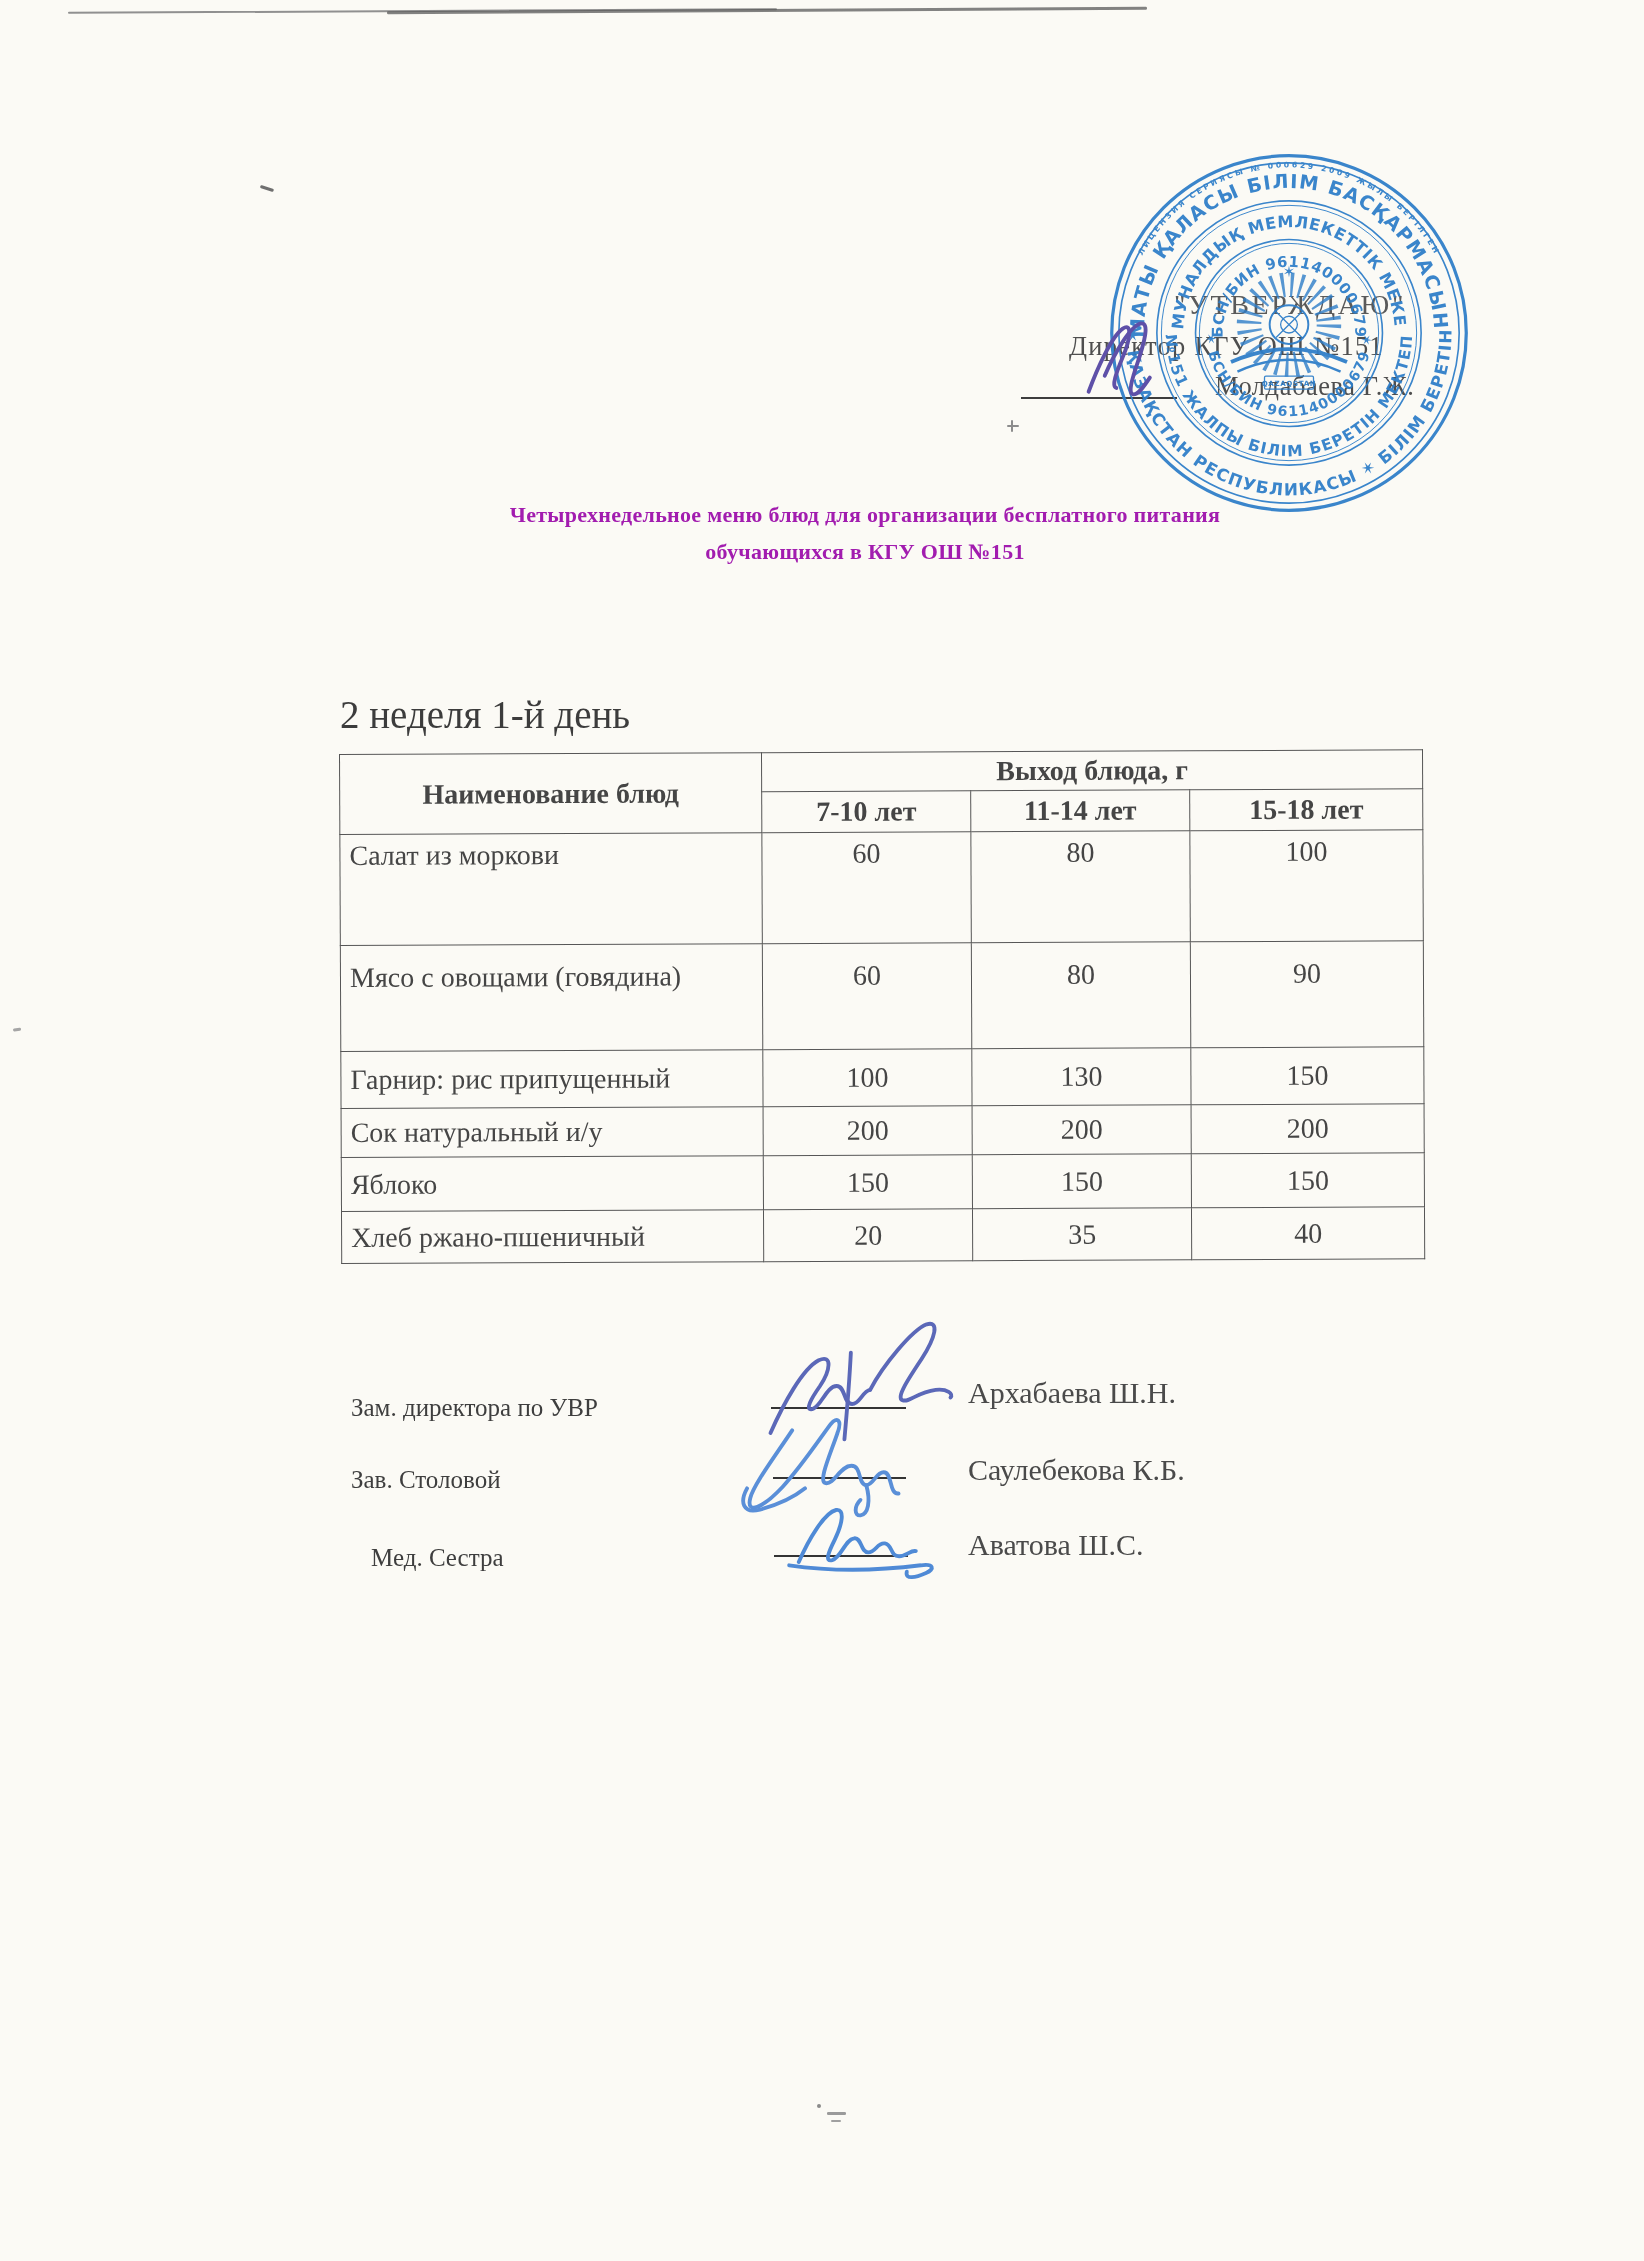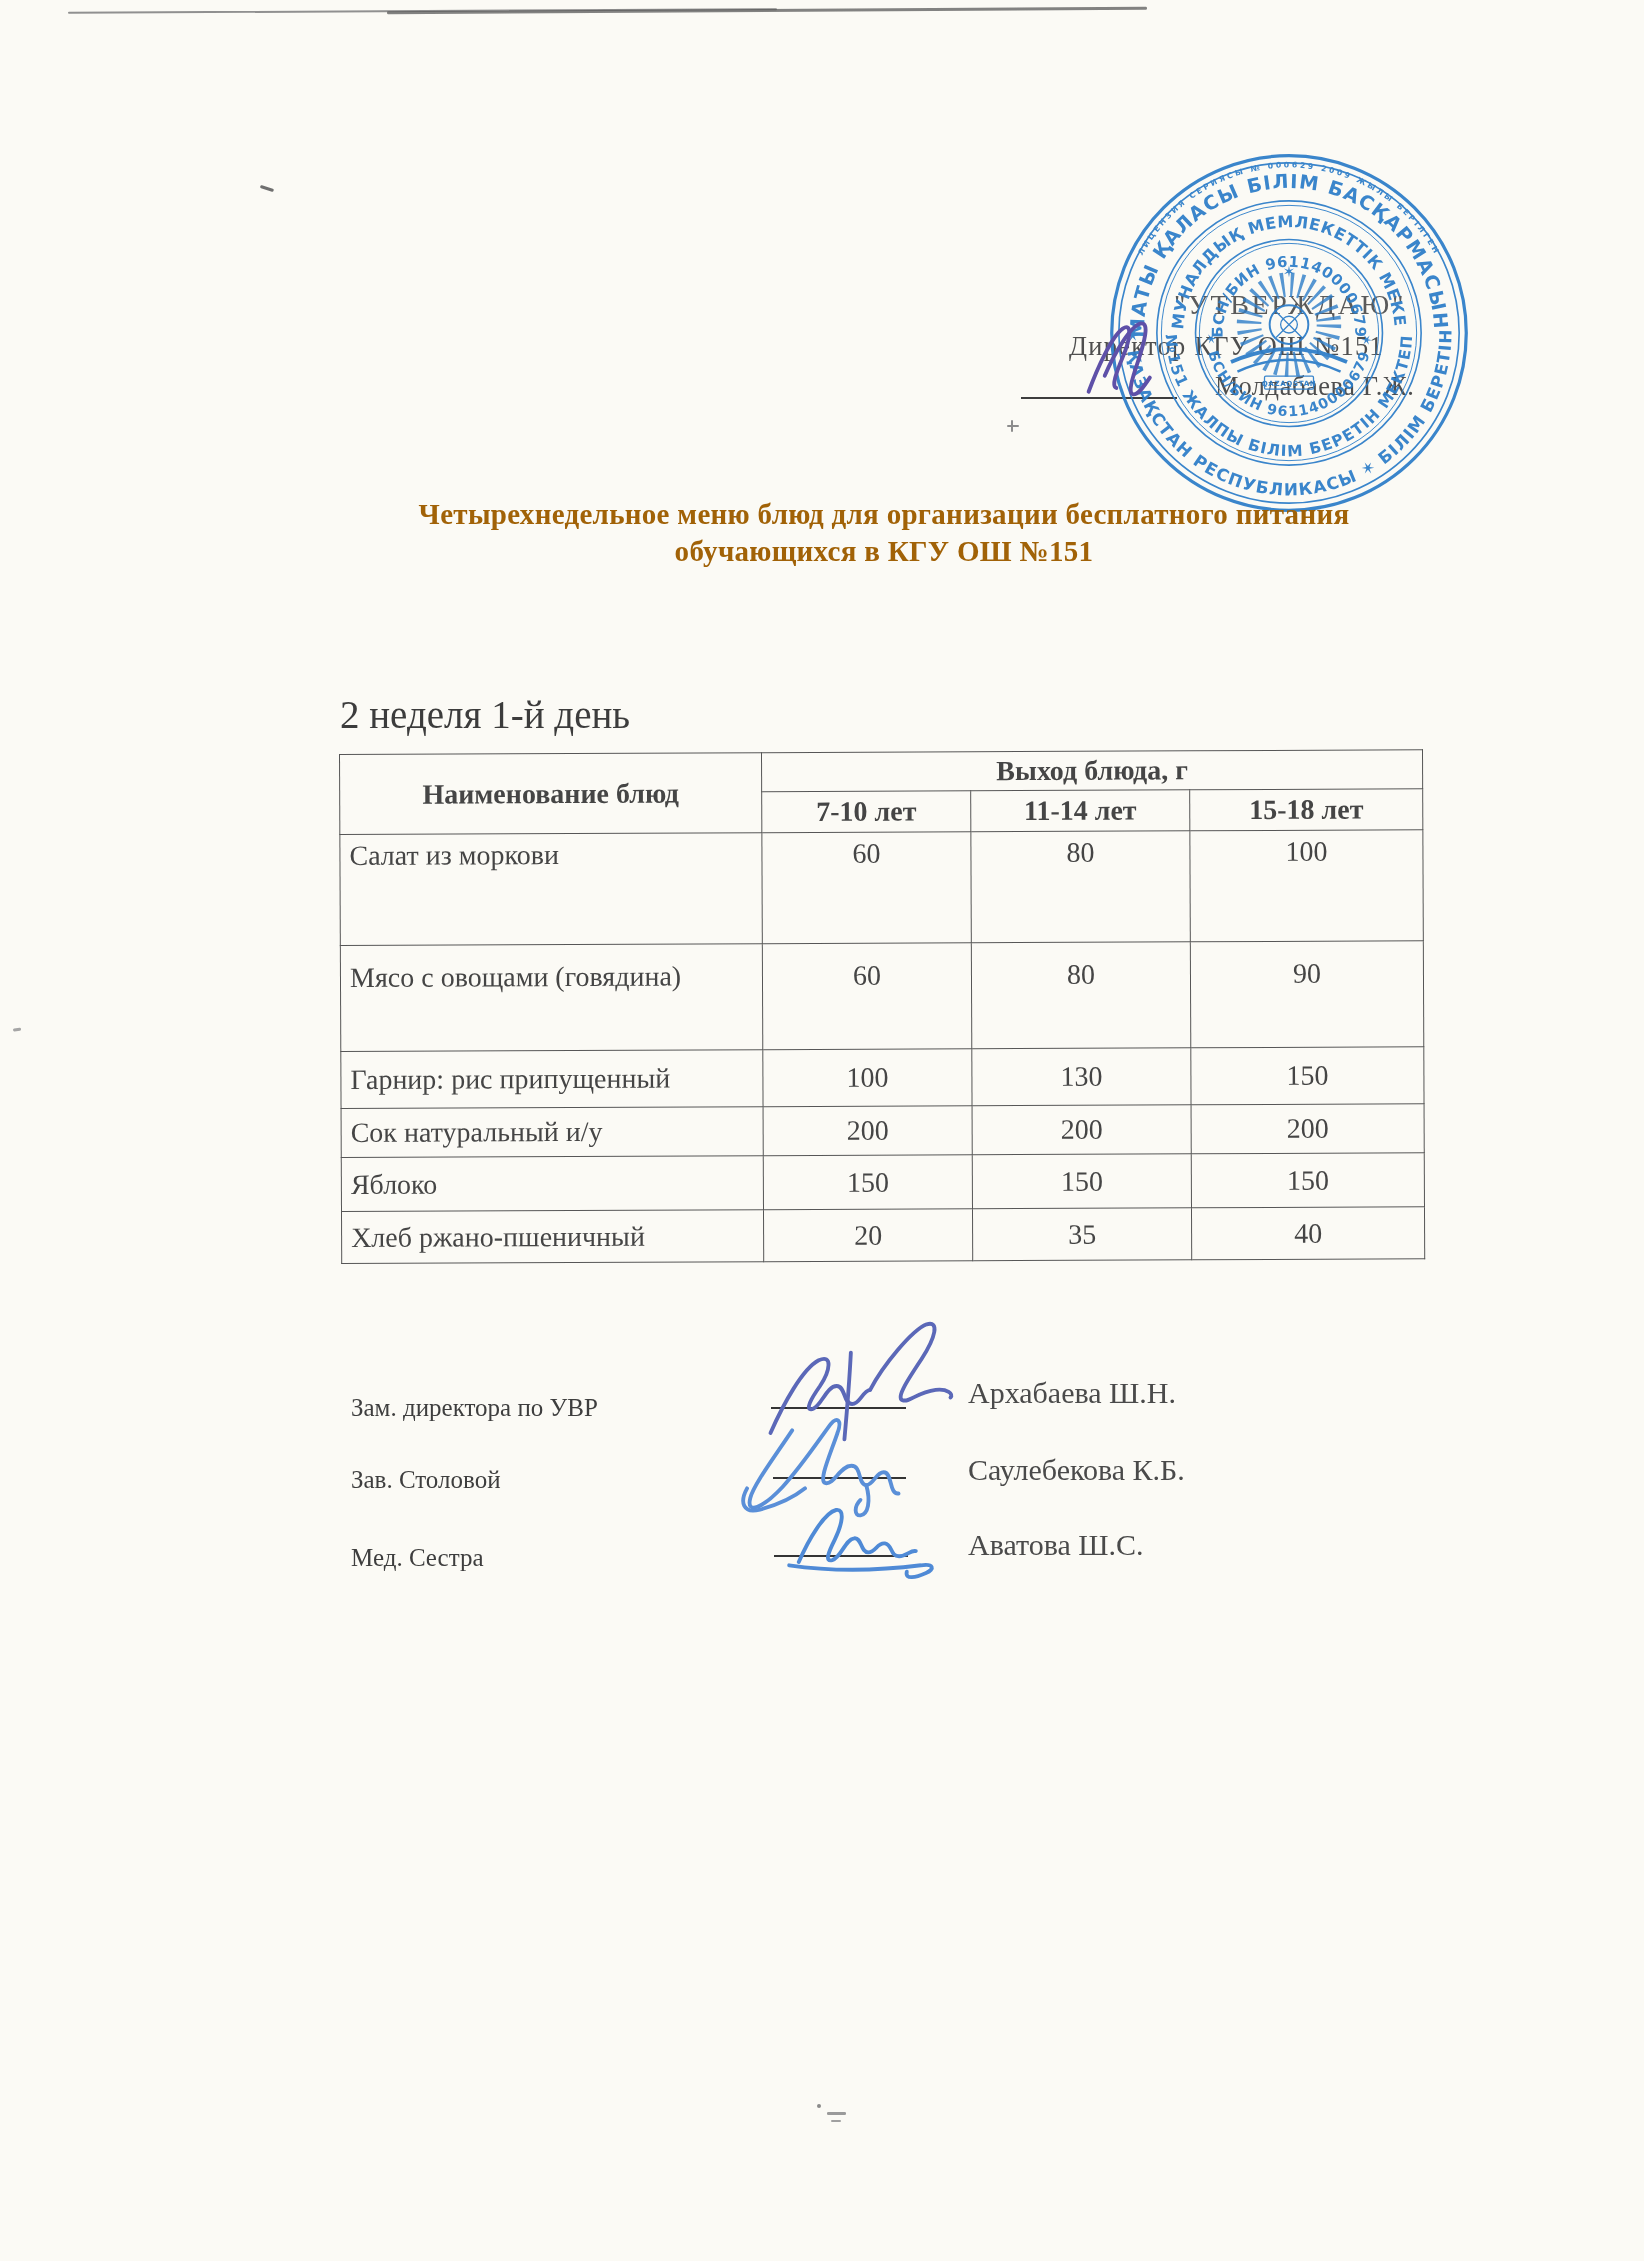--- a/index.html
+++ b/index.html
@@ -8,22 +8,22 @@
   .abs{position:absolute;}
   
   .art{position:absolute;border-radius:1.3px;}
   
   .appr{position:absolute;white-space:nowrap;}
   .appr1{left:1174px;top:289px;font-size:28px;letter-spacing:2.6px;color:#5a5a5a;}
   .appr2{left:1069px;top:331px;font-size:26.4px;letter-spacing:1.3px;color:#4e4e4e;}
   .appr3{left:1215px;top:371px;font-size:26.4px;letter-spacing:0.6px;color:#4e4e4e;}
   .appr-line{left:1021px;top:397px;width:156px;height:1.9px;background:#3d3d3d;}
   
-  .title-block{position:absolute;left:343px;top:496px;width:1082px;text-align:center;
-      font-weight:bold;font-size:29px;line-height:37px;letter-spacing:0.3px;color:#a16207;}
+  .title-block{position:absolute;left:324px;top:496px;width:1082px;text-align:center;
+      font-weight:bold;font-size:22px;line-height:37px;letter-spacing:0.3px;color:#a21caf;}
   .section-label{position:absolute;left:340px;top:692px;font-size:39px;font-weight:normal;color:#3c3c3c;}
   
   .menu-table{position:absolute;left:339px;top:754px;width:1084px;border-collapse:collapse;
       table-layout:fixed;transform:rotate(-0.25deg);transform-origin:left top;
       font-size:28px;color:#454545;border:1.9px solid #4a4a4a;}
   .menu-table td,.menu-table th{border:1.3px solid #565656;overflow:hidden;}
   .menu-table th{font-weight:bold;text-align:center;padding:0;}
   .name-cell{text-align:left;padding-left:9px;}
   .val-cell{text-align:center;}
   tr.hrow1{height:39px;} tr.hrow2{height:41px;}
@@ -165,21 +165,21 @@
         <td class="name-cell">Хлеб ржано-пшеничный</td>
         <td class="val-cell">20</td>
         <td class="val-cell">35</td>
         <td class="val-cell">40</td>
       </tr>
     </tbody>
   </table>
 
   <div class="sig-role" style="top:1394px;">Зам. директора по УВР</div>
   <div class="sig-role" style="top:1466px;">Зав. Столовой</div>
-  <div class="sig-role" style="top:1544px;">Мед. Сестра</div>
+  <div class="sig-role" style="top:1544px;margin-left:20px;">Мед. Сестра</div>
 
   <div class="sig-line" style="left:771px;top:1407px;width:135px;"></div>
   <div class="sig-line" style="left:773px;top:1477px;width:133px;"></div>
   <div class="sig-line" style="left:774px;top:1555px;width:134px;"></div>
 
   <div class="sig-name" style="top:1376px;">Архабаева Ш.Н.</div>
   <div class="sig-name" style="top:1453px;">Саулебекова К.Б.</div>
   <div class="sig-name" style="top:1528px;">Аватова Ш.С.</div>
 
   <svg class="abs" style="left:754px;top:1314px;" width="213" height="135" viewBox="0 0 330 210" xmlns="http://www.w3.org/2000/svg">

